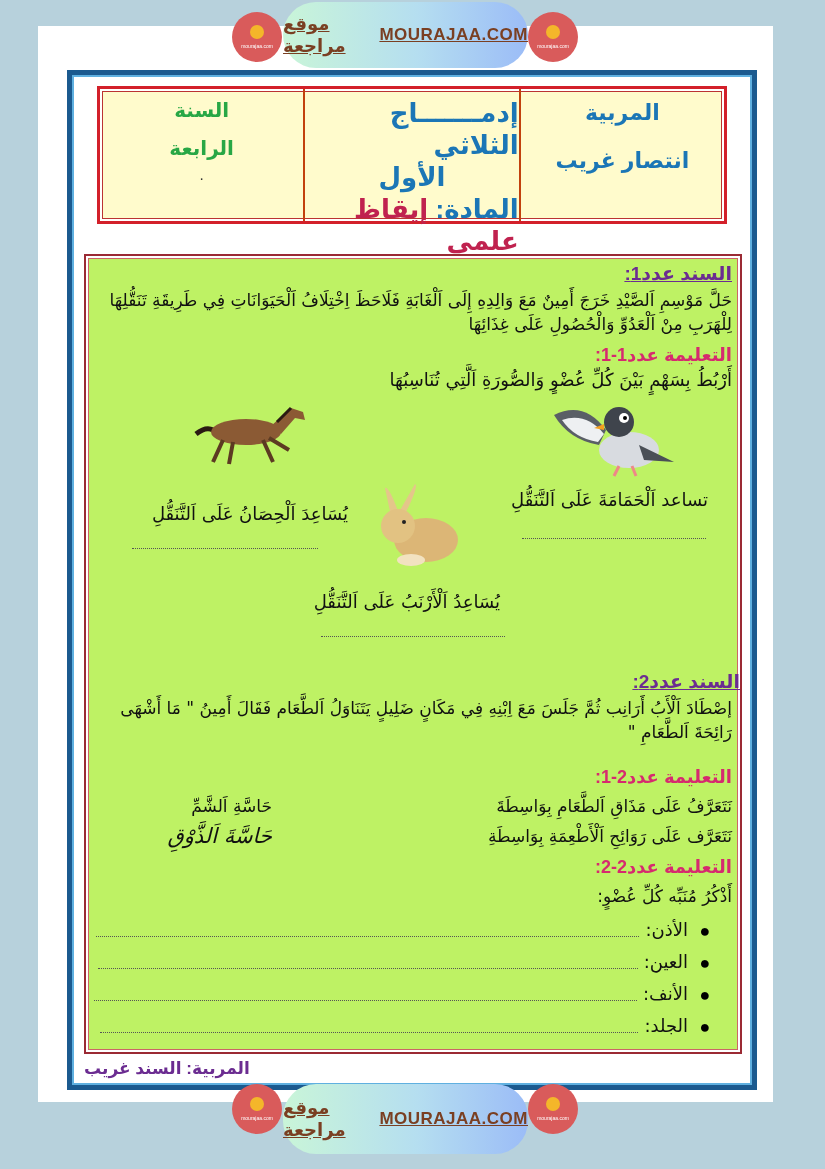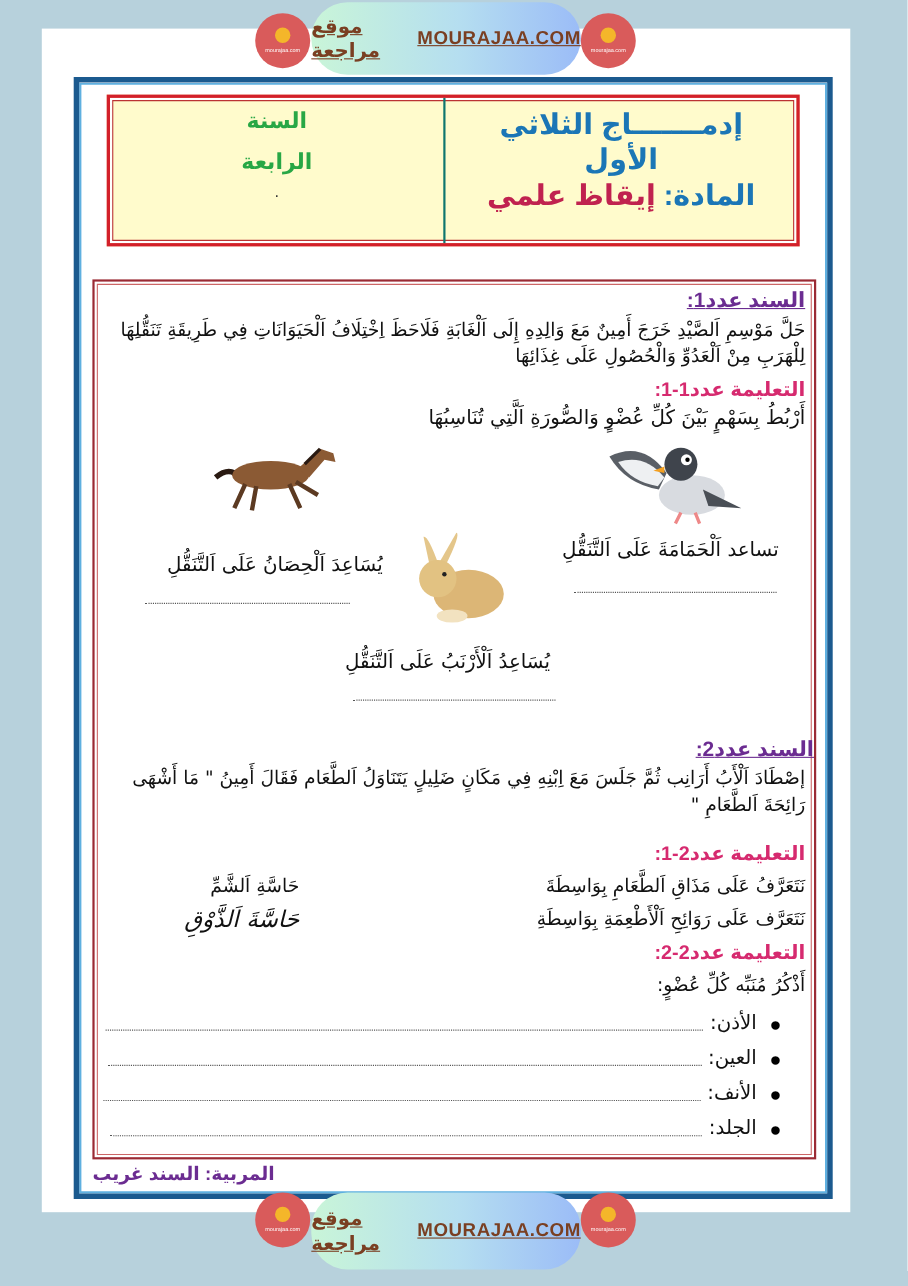--- a/index.html
+++ b/index.html
@@ -25,34 +25,34 @@
     border: 3px solid #d3202a;
     box-shadow: inset 0 0 0 2px #ffffff, inset 0 0 0 3px #b33;
     background: #fffbcc;
     display: flex; direction: rtl;
   }
   .hcell {
     flex: 1; display: flex; flex-direction: column; align-items: center;
     padding-top: 8px; box-sizing: border-box;
     font-weight: bold;
   }
-  .hcell + .hcell { border-right: 2px solid #0f766e; }
+  .hcell + .hcell { border-right: 2px solid #c2410c; }
   .hcell.c1 { color: #1b76b6; font-size: 22px; line-height: 40px; padding-top: 4px; }
   .hcell.c2 { color: #1b76b6; font-size: 26px; line-height: 32px; flex: 1.05; }
   .hcell.c2 .subj { color: #c0224f; }
   .hcell.c2 .subj .lbl { color: #1b76b6; }
   .hcell.c3 { color: #28a745; font-size: 20px; line-height: 38px; padding-top: 2px; }
   .hcell.c3 .dot { font-size: 10px; line-height: 20px; color: #333; }
 
   .content-box {
     position: absolute; left: 84px; top: 254px; width: 658px; height: 800px;
     box-sizing: border-box;
     border: 2px solid #9b2a34;
     box-shadow: inset 0 0 0 2px #ffffff, inset 0 0 0 3px #c66;
-    background: #ffffff;
+    background: #bef264;
   }
   .rtl { direction: rtl; text-align: right; }
   .abs { position: absolute; }
   .title-purple {
     color: #6b2c91; font-weight: bold; font-size: 19px; text-decoration: underline;
   }
   .title-pink { color: #d62a6f; font-weight: bold; font-size: 18px; }
   .body-text { color: #111; font-size: 18px; line-height: 24px; font-family: "DejaVu Sans", sans-serif; }
   .dots {
     border-bottom: 1.5px dotted #555; height: 0;
@@ -91,20 +91,24 @@
   <div class="en">MOURAJAA.COM</div>
 </div>
 <div class="logo" style="left:528px;top:12px;">
   <div class="inner"></div>
   <div class="txt">mourajaa.com</div>
 </div>
 
 <div class="frame-blue"></div>
 
 <div class="header-box">
+  <div class="hcell c1">
+    <div>المربية</div>
+    <div style="margin-top:8px;">انتصار غريب</div>
+  </div>
   <div class="hcell c2">
     <div>إدمـــــــاج الثلاثي</div>
     <div>الأول</div>
     <div class="subj">
       <span class="lbl">المادة:</span>
       <span>إيقاظ علمي</span>
     </div>
   </div>
   <div class="hcell c3">
     <div>السنة</div>

